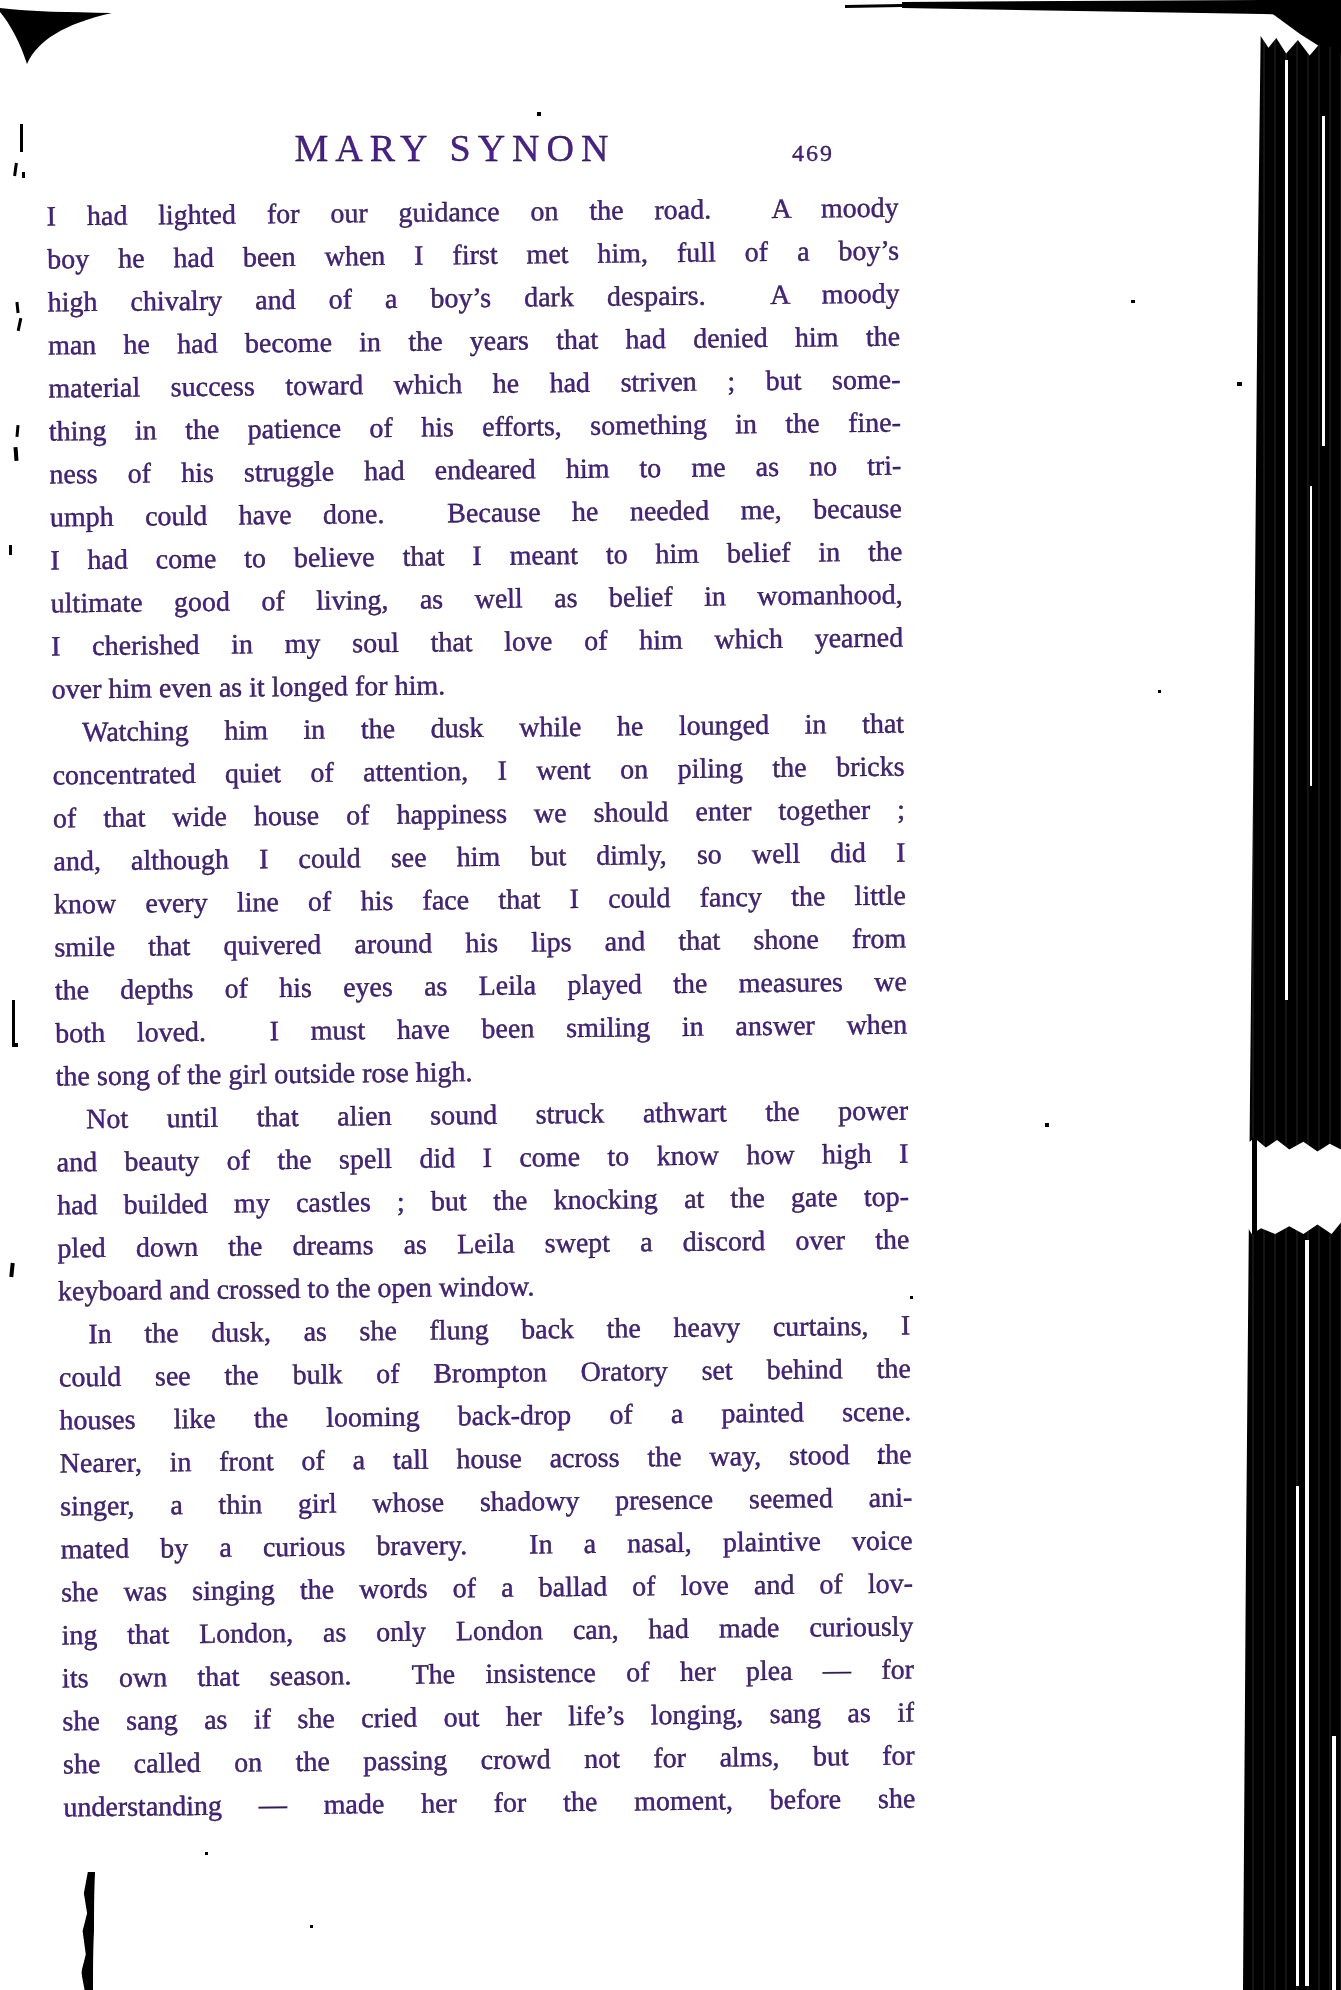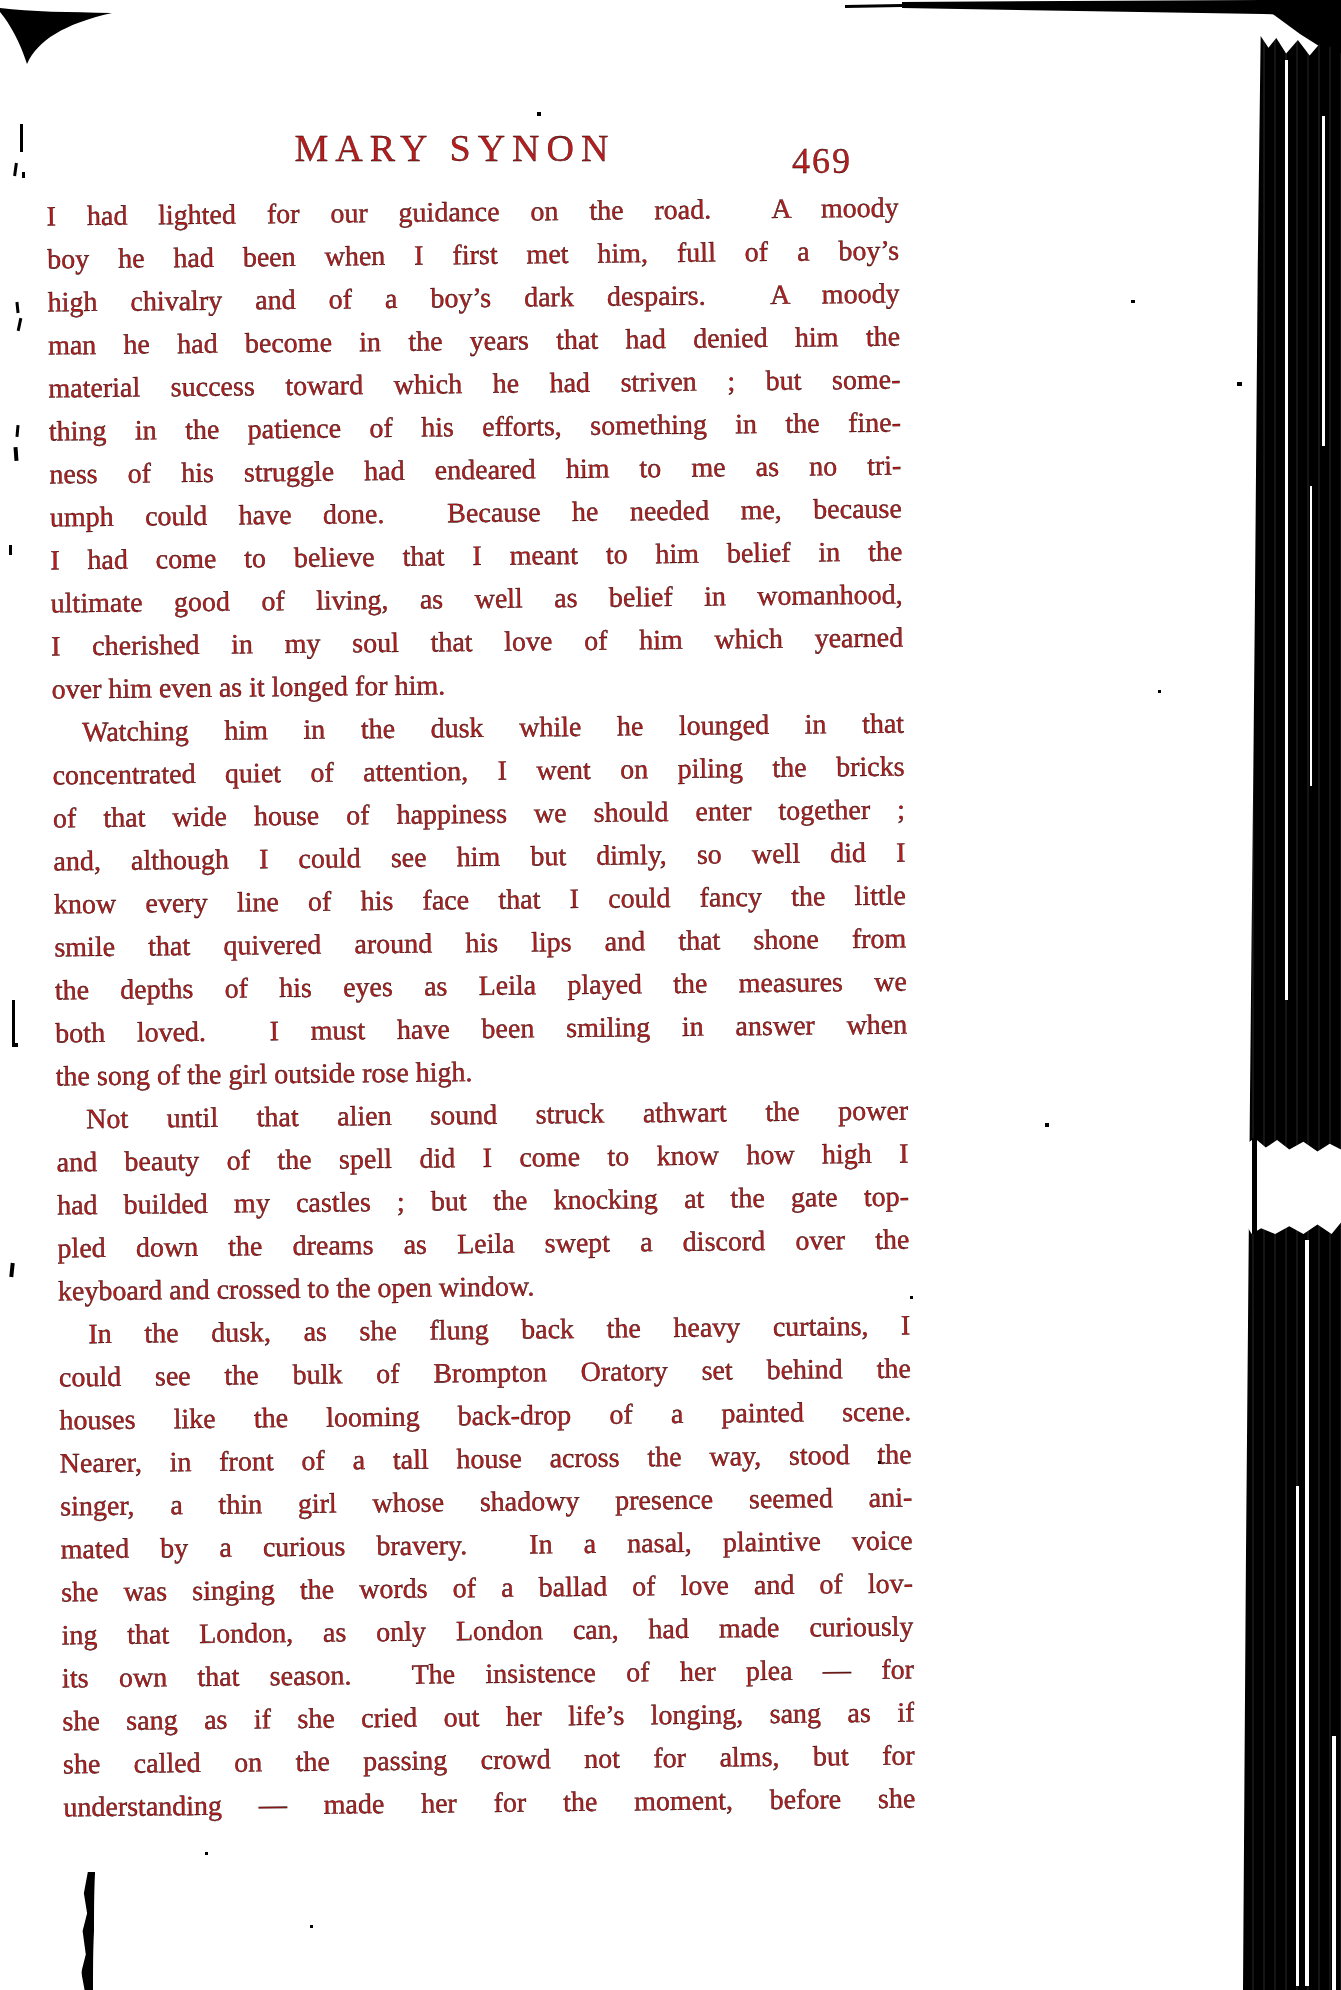--- a/index.html
+++ b/index.html
@@ -1,30 +1,30 @@
 <!DOCTYPE html>
 <html><head>
 <meta charset="utf-8">
 <style>
   html,body { margin:0; padding:0; background:#e8e8e8; }
   .page {
     position:relative; width:1341px; height:1990px;
     background:#ffffff; overflow:hidden;
     font-family:"Liberation Serif","DejaVu Serif",serif;
-    color:#b91c1c;
+    color:#4c1d95;
   }
   
   .header-title {
     position:absolute; left:55px; top:126px; width:800px;
     text-align:center; font-size:38px; letter-spacing:7px;
     -webkit-text-stroke:0.3px #000;
   }
   .page-number {
     position:absolute; left:792px; top:140px;
-    font-size:36px; letter-spacing:2px;
+    font-size:24px; letter-spacing:2px;
     -webkit-text-stroke:0.3px #000;
   }
   
   .body-text {
     position:absolute; left:55px; top:190px; width:852px;
     font-size:28px; line-height:43px;
     transform:rotate(-0.6deg); transform-origin:50% 50%;
     -webkit-text-stroke:0.35px #000;
   }
   .line { height:43px; overflow:hidden; text-align:justify; }

